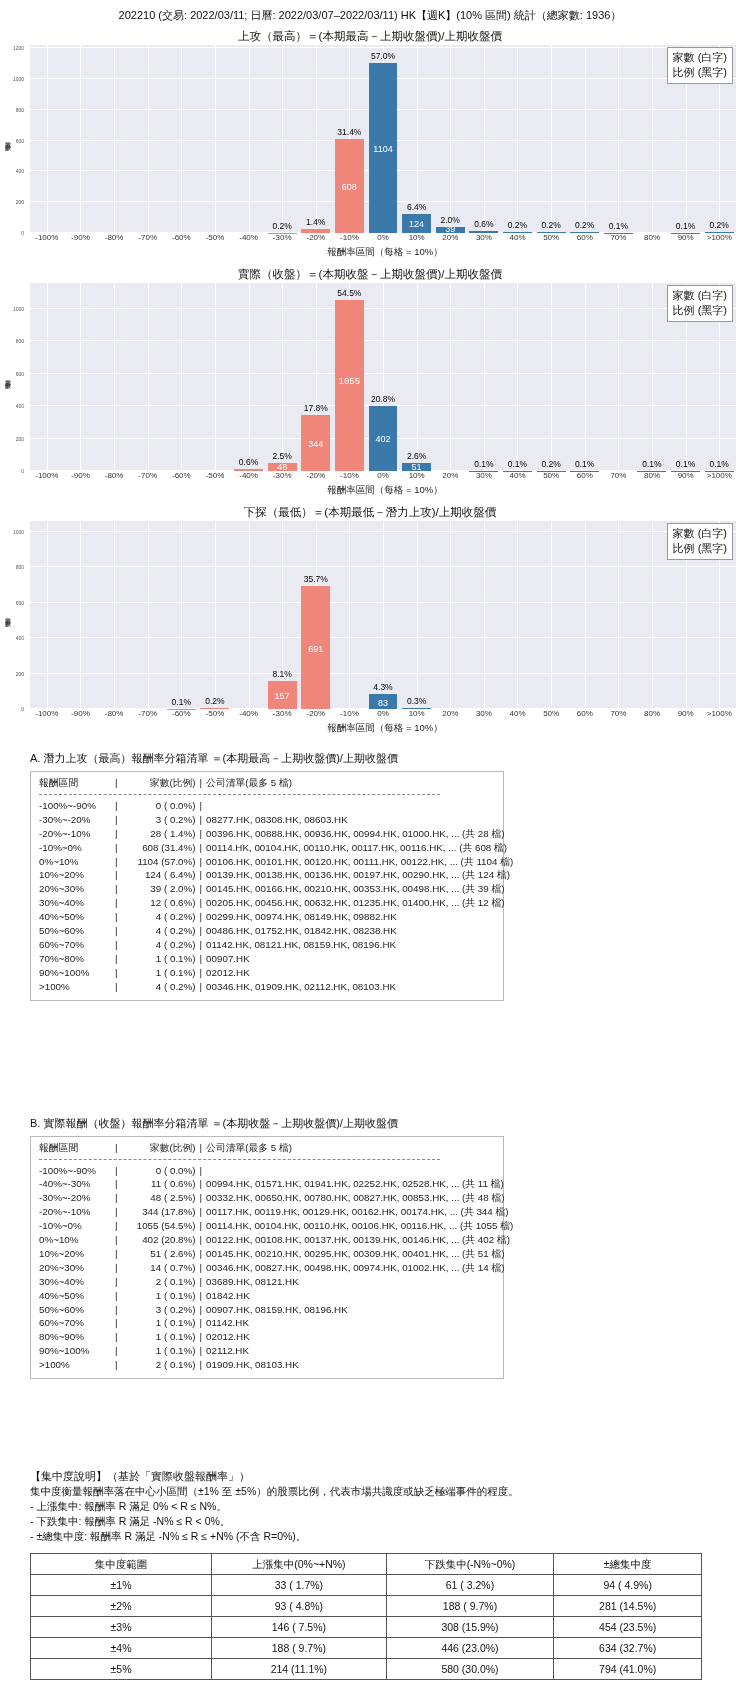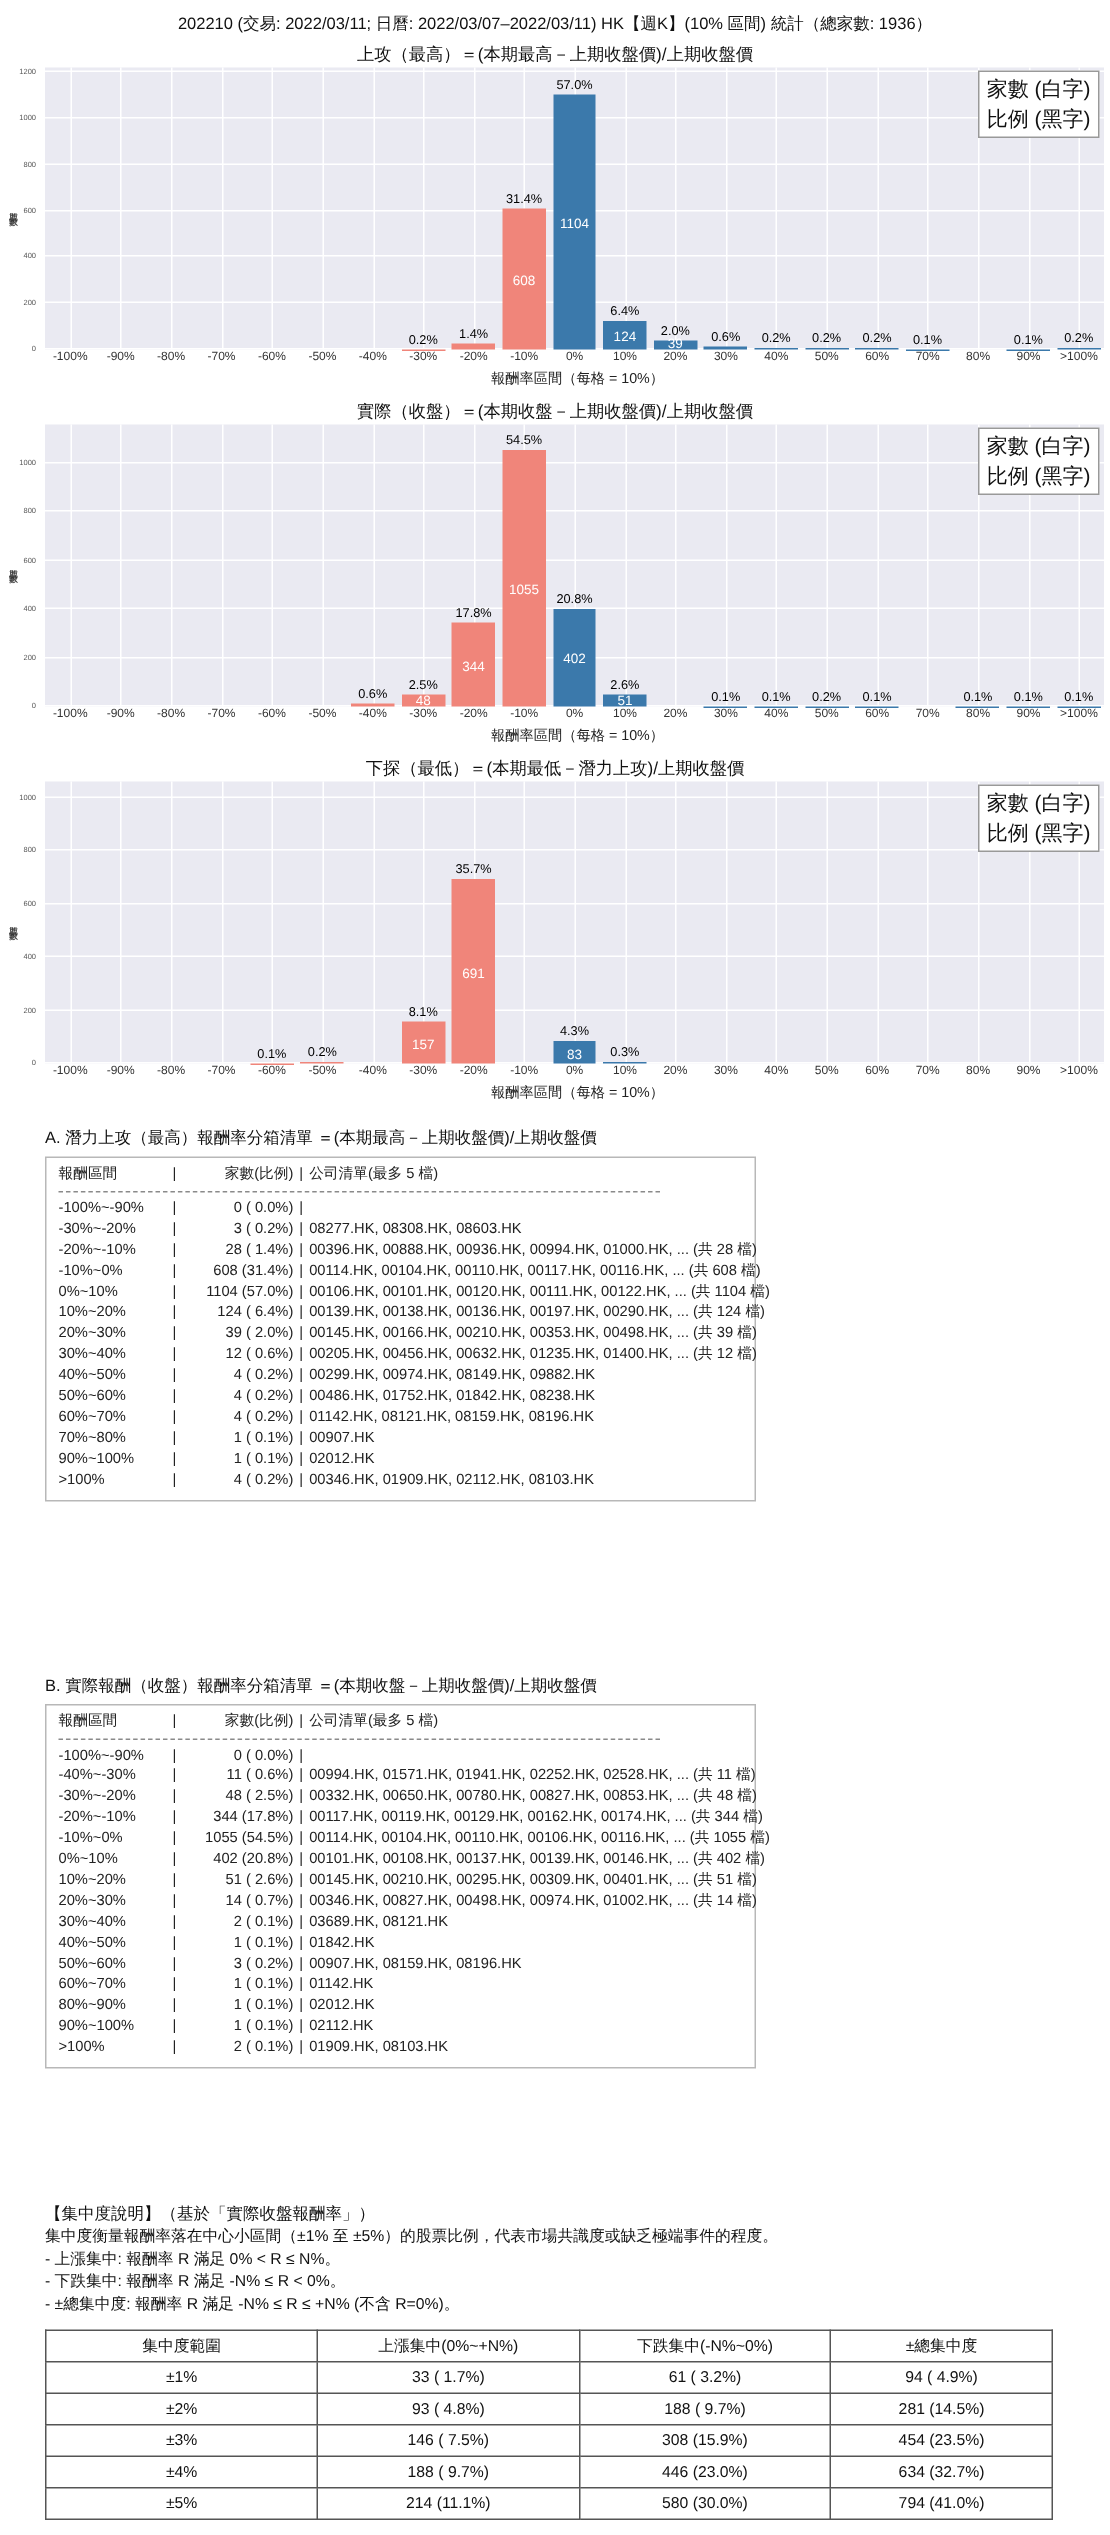--- a/index.html
+++ b/index.html
@@ -16,21 +16,21 @@
   .vgrid{position:absolute;top:0;bottom:0;width:1px;background:#ffffff;}
   .ygutter{position:absolute;left:-30px;width:27px;top:0;bottom:0;}
   .ytick{position:absolute;right:3px;font-size:5px;color:#555;line-height:6px;}
   .ylabel{position:absolute;left:-27px;top:50%;transform:translateY(-50%);
           writing-mode:vertical-rl;text-orientation:upright;font-size:6px;color:#333;letter-spacing:1px;}
   .slot{position:absolute;top:0;bottom:0;}
   .bar{position:absolute;bottom:0;left:7%;right:7%;}
   .pct-label{position:absolute;left:-30%;right:-30%;text-align:center;font-size:8.5px;color:#000;white-space:nowrap;}
   .count-label{position:absolute;left:0;right:0;text-align:center;font-size:9px;color:#fff;white-space:nowrap;}
   .legend{position:absolute;top:2px;right:3px;z-index:5;background:#fff;border:1px solid #999;
-          padding:2px 5px;font-size:14px;line-height:1.4;color:#111;}
+          padding:2px 5px;font-size:11px;line-height:1.4;color:#111;}
   .xticks{display:flex;margin-left:30px;margin-right:4px;height:13px;}
   .xticks span{flex:1;text-align:center;font-size:8px;color:#333;}
   .xlabel{margin-left:30px;text-align:center;font-size:9.5px;color:#222;height:15px;}
 
   
   .sec{margin-left:30px;}
   .sec-a{margin-top:14px;}
   .sec-b{margin-top:115px;}
   .sec-heading{font-size:11px;color:#111;margin-bottom:5px;}
   .listbox{width:456px;border:1px solid #b8b8b8;background:#fff;padding:4px 8px 6px 8px;
@@ -230,21 +230,21 @@
           <div class="vgrid" style="left: 40.4762%;"></div>
           <div class="slot" style="left: 38.0952%; width: 4.7619%;">
             <div class="bar" style="height: 55.7517px; background: rgb(240, 133, 122);"></div>
             <div class="pct-label" style="bottom: 57.7517px;">17.8%</div>
             <div class="count-label" style="bottom: 21.8759px;">344</div>
           </div>
           <div class="vgrid" style="left: 45.2381%;"></div>
           <div class="slot" style="left: 42.8571%; width: 4.7619%;">
             <div class="bar" style="height: 170.983px; background: rgb(240, 133, 122);"></div>
             <div class="pct-label" style="bottom: 172.983px;">54.5%</div>
-            <div class="count-label" style="bottom: 73px;">1055</div>
+            <div class="count-label" style="bottom: 84px; font-family: Liberation Mono, monospace;">1055</div>
           </div>
           <div class="vgrid" style="left: 50%;"></div>
           <div class="slot" style="left: 47.619%; width: 4.7619%;">
             <div class="bar" style="height: 65.1517px; background: rgb(59, 121, 171);"></div>
             <div class="pct-label" style="bottom: 67.1517px;">20.8%</div>
             <div class="count-label" style="bottom: 26.5759px;">402</div>
           </div>
           <div class="vgrid" style="left: 54.7619%;"></div>
           <div class="slot" style="left: 52.381%; width: 4.7619%;">
             <div class="bar" style="height: 8.26552px; background: rgb(59, 121, 171);"></div>
@@ -571,21 +571,21 @@
           <span class="c-sep">|</span>
           <span class="c-count">1055 (54.5%)</span>
           <span class="c-sep">|</span>
           <span class="c-comp">00114.HK, 00104.HK, 00110.HK, 00106.HK, 00116.HK, ... (共 1055 檔)</span>
         </div>
         <div class="lst-row">
           <span class="c-range">0%~10%</span>
           <span class="c-sep">|</span>
           <span class="c-count">402 (20.8%)</span>
           <span class="c-sep">|</span>
-          <span class="c-comp">00101.HK, 00108.HK, 00137.HK, 00139.HK, 00146.HK, ... (共 402 檔)</span>
+          <span class="c-comp">00122.HK, 00108.HK, 00137.HK, 00139.HK, 00146.HK, ... (共 402 檔)</span>
         </div>
         <div class="lst-row">
           <span class="c-range">10%~20%</span>
           <span class="c-sep">|</span>
           <span class="c-count">51 ( 2.6%)</span>
           <span class="c-sep">|</span>
           <span class="c-comp">00145.HK, 00210.HK, 00295.HK, 00309.HK, 00401.HK, ... (共 51 檔)</span>
         </div>
         <div class="lst-row">
           <span class="c-range">20%~30%</span>

